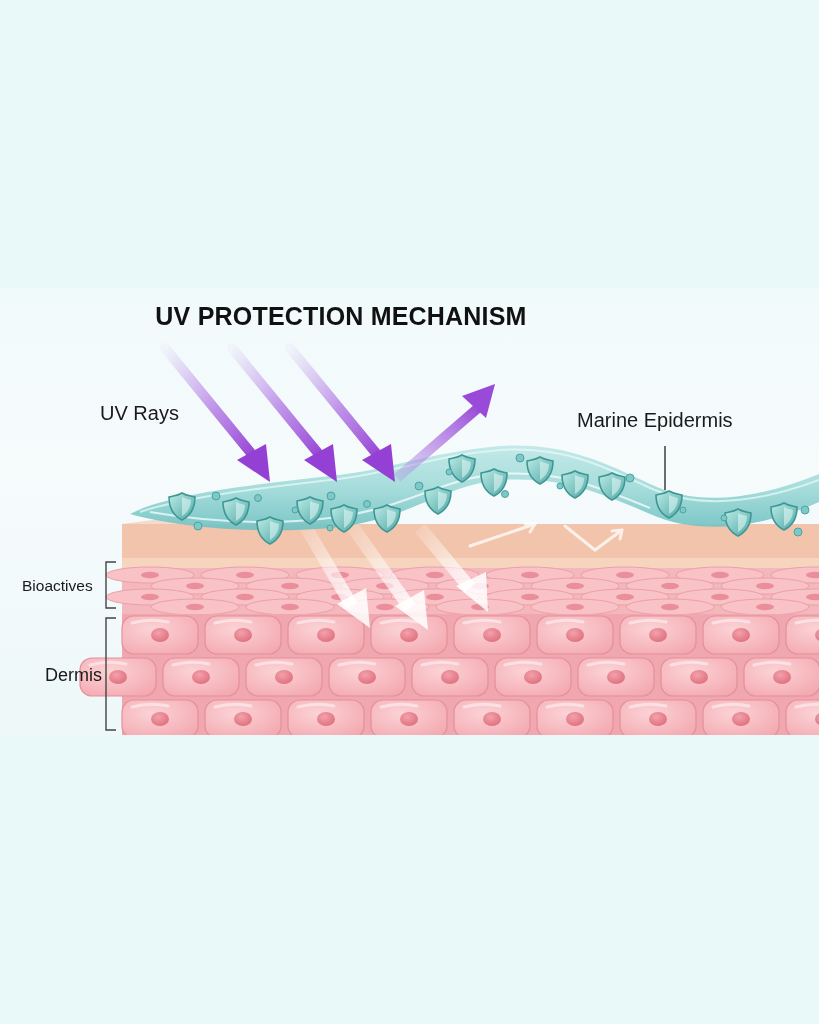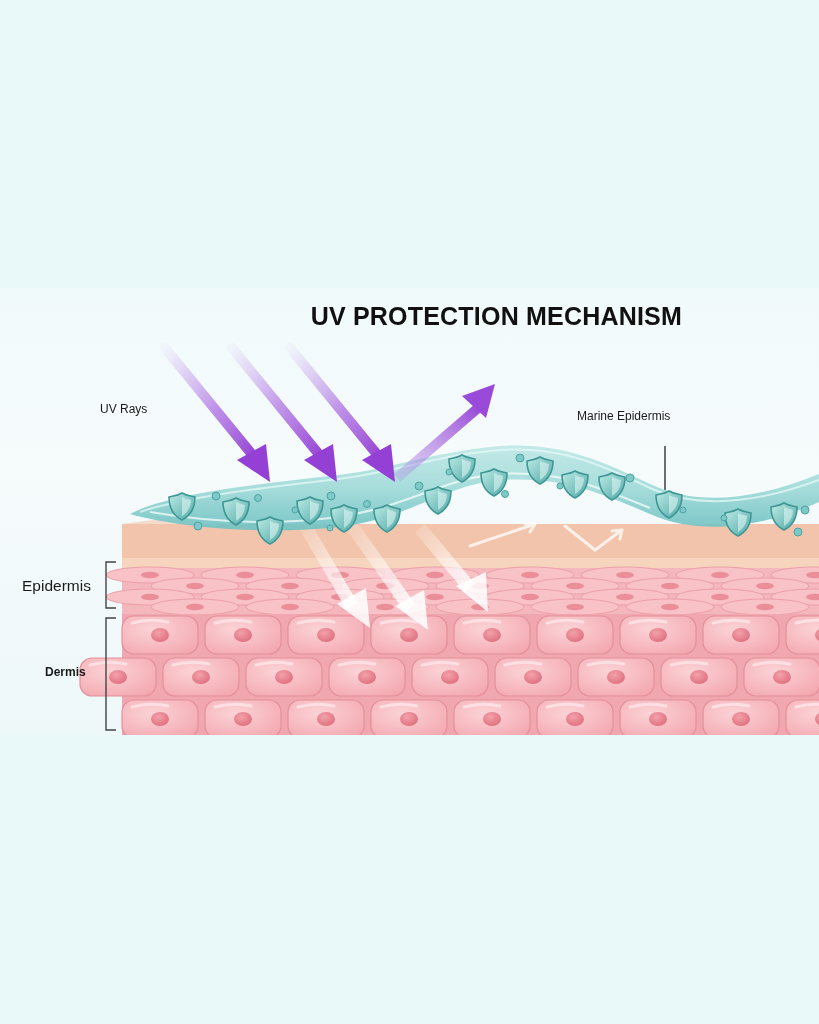--- a/index.html
+++ b/index.html
@@ -1,23 +1,23 @@
 <!DOCTYPE html>
 <html><head>
 <meta charset="utf-8">
 <style>
   html, body { margin:0; padding:0; }
   body { width:819px; height:1024px; background:#e9f8f8; position:relative; overflow:hidden; font-family:"Liberation Sans", sans-serif; }
   .figure { position:absolute; left:0; top:288px; width:819px; height:447px; background:linear-gradient(180deg,#f1fafb 0%,#f6fbfc 40%,#eef8f9 100%); overflow:hidden; }
-  .title { position:absolute; left:0; width:682px; top:14px; text-align:right; font-weight:bold; font-size:25px; color:#111; letter-spacing:0.2px; }
-  .lbl { position:absolute; color:#1a1a1a; font-size:12px; }
+  .title { position:absolute; left:0; width:682px; top:14px; text-align:center; font-weight:bold; font-size:25px; color:#111; letter-spacing:0.2px; }
+  .lbl { position:absolute; color:#1a1a1a; font-size:20px; }
   .lbl-uv { left:100px; top:114px; }
   .lbl-marine { left:577px; top:121px; }
   .lbl-epi { left:22px; top:289px; font-size:15.5px; }
-  .lbl-derm { left:45px; top:377px; font-size:12px;font-weight:bold; }
+  .lbl-derm { left:45px; top:377px; font-size:18px; }
   svg { position:absolute; left:0; top:0; }
 </style>
 </head>
 <body>
 
 <div class="figure">
 
   <svg width="819" height="447" viewBox="0 0 819 447">
     <defs>
       <linearGradient id="uvGrad" x1="0" y1="0" x2="1" y2="1">
@@ -214,15 +214,15 @@
 
     <line x1="665" y1="158" x2="665" y2="202" stroke="#222" stroke-width="1.3"></line>
 
     <path d="M116,274 L106,274 L106,320 L116,320" stroke="#444" stroke-width="1.4" fill="none"></path>
     <path d="M116,330 L106,330 L106,442 L116,442" stroke="#444" stroke-width="1.4" fill="none"></path>
   </svg>
 
   <div class="title">UV PROTECTION MECHANISM</div>
   <div class="lbl lbl-uv">UV Rays</div>
   <div class="lbl lbl-marine">Marine Epidermis</div>
-  <div class="lbl lbl-epi">Epidermis</div>
+  <div class="lbl lbl-epi">Bioactives</div>
   <div class="lbl lbl-derm">Dermis</div>
 </div>
 
 </body></html>

